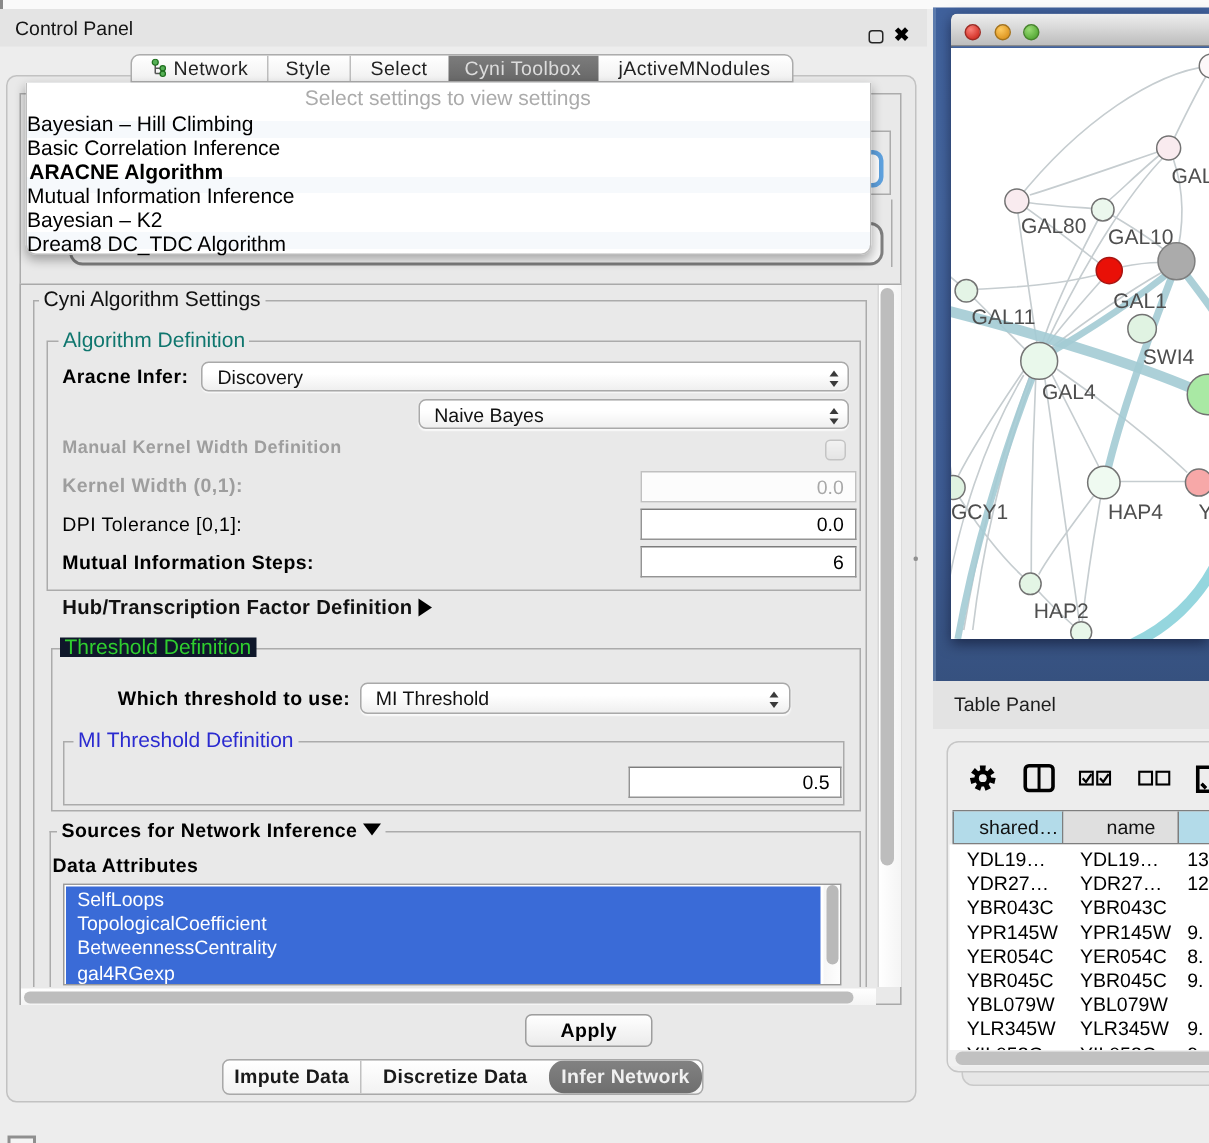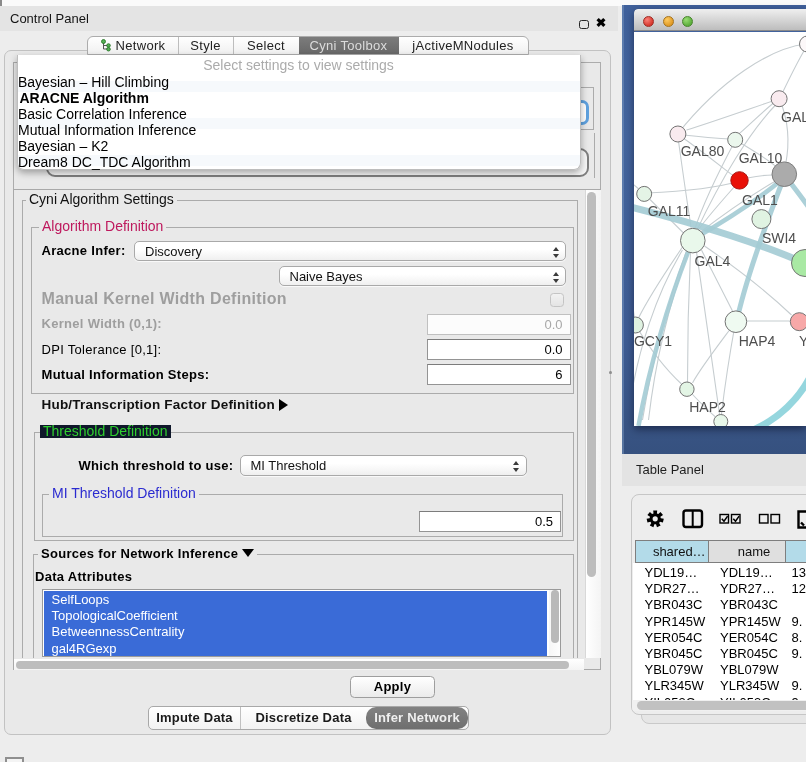--- a/index.html
+++ b/index.html
@@ -45,32 +45,32 @@
   <div class="abs" style="left:460px;top:100px;width:128.5px;height:24.5px;border:3px solid #5EA1DE;border-radius:7px;background:#FFFFFF;"></div>
   <div class="abs" style="left:593.5px;top:133px;width:1px;height:45px;background:#ABABAB;"></div>
   <div class="abs" style="left:46px;top:148px;width:542.5px;height:28.5px;border:2px solid #7E7E7E;border-radius:9px;background:#F6F6F6;z-index:5;"></div>
 
   <div class="abs" style="left:13px;top:189px;width:588px;height:481px;border:1px solid #A9A9A9;background:#E9E9E9;overflow:hidden;"></div>
 
   <div class="abs" style="left:22px;top:199.5px;width:556px;height:458px;border:1px solid #ABABAB;border-bottom:none;"></div>
   <div class="abs" style="left:26px;top:193px;padding:0 3px;background:#E9E9E9;font-size:14px;color:#111;height:13px;line-height:13px;">Cyni Algorithm Settings</div>
 
   <div class="abs" style="left:31px;top:226.5px;width:543px;height:167.5px;border:1px solid #ABABAB;"></div>
-  <div class="abs" style="left:39px;top:220px;padding:0 3px;background:#E9E9E9;font-size:14px;color:#be185d;height:13px;line-height:13px;">Algorithm Definition</div>
+  <div class="abs" style="left:39px;top:220px;padding:0 3px;background:#E9E9E9;font-size:14px;color:#0f766e;height:13px;line-height:13px;">Algorithm Definition</div>
 
   <div class="abs lbl" style="left:41.5px;top:244px;font-size:13px;font-weight:bold;letter-spacing:0.3px;color:#000;">Aracne Infer:</div>
   <div class="combo" style="left:134px;top:241px;width:432px;height:20px;">
       <span>Discovery</span>
     </div>
 
   <div class="combo" style="left:278.5px;top:266px;width:287.5px;height:20px;">
       <span>Naive Bayes</span>
     </div>
 
-  <div class="abs lbl" style="left:41.5px;top:292px;font-size:16px;font-weight:bold;letter-spacing:0.3px;color:#9E9E9E;">Manual Kernel Width Definition</div>
+  <div class="abs lbl" style="left:41.5px;top:292px;font-size:12px;font-weight:bold;letter-spacing:0.3px;color:#9E9E9E;">Manual Kernel Width Definition</div>
   <div class="abs" style="left:549.5px;top:292.5px;width:14.5px;height:14px;border:1px solid #C4C4C4;border-radius:3.5px;background:linear-gradient(#F2F2F2,#E4E4E4);"></div>
 
   <div class="abs lbl" style="left:41.5px;top:317px;font-size:13px;font-weight:bold;letter-spacing:0.3px;color:#9E9E9E;">Kernel Width (0,1):</div>
   <div class="field" style="left:426.5px;top:313.5px;width:144px;height:21px;border-color:#C0C0C0;color:#A8A8A8;background:#FCFCFC;">0.0</div>
 
   <div class="abs lbl" style="left:41.5px;top:342.5px;font-size:13px;font-weight:normal;letter-spacing:0.3px;color:#000;">DPI Tolerance [0,1]:</div>
   <div class="field" style="left:426.5px;top:339px;width:144px;height:21px;">0.0</div>
 
   <div class="abs lbl" style="left:41.5px;top:368px;font-size:13px;font-weight:bold;letter-spacing:0.3px;color:#000;">Mutual Information Steps:</div>
   <div class="field" style="left:426.5px;top:364px;width:144px;height:21px;">6</div>
@@ -114,22 +114,22 @@
     <div style="width:125px;display:flex;align-items:center;justify-content:center;">Discretize Data</div>
     <div style="width:102px;display:flex;align-items:center;justify-content:center;background:linear-gradient(#828282,#6E6E6E);color:#F0F0F0;border-radius:10px;">Infer Network</div>
   </div>
 
   <div class="abs" style="left:609px;top:370.5px;width:3px;height:3.5px;background:#8F8F8F;border-radius:50%;"></div>
   <div class="abs" style="left:5px;top:757px;width:19px;height:10px;border:2px solid #8F8F8F;background:#F4F4F4;"></div>
 
   <div class="abs" style="left:16.5px;top:55px;width:564px;height:115px;background:repeating-linear-gradient(180deg,#FFFFFF 0px,#FFFFFF 26px,#F6F9FC 26px,#F6F9FC 37px);border:1px solid #BDBDBD;border-top:none;border-radius:0 0 7px 7px;box-shadow:0 3px 7px rgba(0,0,0,0.32);z-index:50;font-size:14px;color:#000;">
     <div style="height:19px;line-height:20px;text-align:center;color:#ABABAB;">Select settings to view settings</div>
     <div style="height:16px;line-height:16px;padding-left:0.5px;">Bayesian – Hill Climbing</div>
+    <div style="height:16px;line-height:16px;padding-left:0.5px;">Basic Correlation Inference</div>
     <div style="height:16px;line-height:16px;padding-left:2px;font-weight:bold;">ARACNE Algorithm</div>
-    <div style="height:16px;line-height:16px;padding-left:0.5px;">Basic Correlation Inference</div>
     <div style="height:16px;line-height:16px;padding-left:0.5px;">Mutual Information Inference</div>
     <div style="height:16px;line-height:16px;padding-left:0.5px;">Bayesian – K2</div>
     <div style="height:16px;line-height:16px;padding-left:0.5px;">Dream8 DC_TDC Algorithm</div>
   </div>
 
   <div class="abs" style="left:622px;top:5px;width:184px;height:449px;background:linear-gradient(180deg,#40619C 0%,#44659E 30%,#3E5C94 75%,#36517F 100%);box-shadow:inset 2px 0 0 rgba(120,150,190,0.5);"></div>
 
   <div class="abs" style="left:633.5px;top:9px;width:172.5px;height:417px;border-radius:4px 0 0 0;box-shadow:0 3px 9px rgba(0,0,20,0.5), inset 1px 0 0 rgba(90,90,90,0.55);overflow:hidden;">
     <div class="abs" style="left:0;top:0;width:100%;height:22px;background:linear-gradient(#EFEFEF,#BDBDBD);border-bottom:1px solid #8A8A8A;border-radius:4px 0 0 0;">
       <div class="abs tl" style="left:9.5px;background:radial-gradient(circle at 35% 30%,#FA8078,#D6382E 70%);border:1px solid #9E2B24;"></div>

